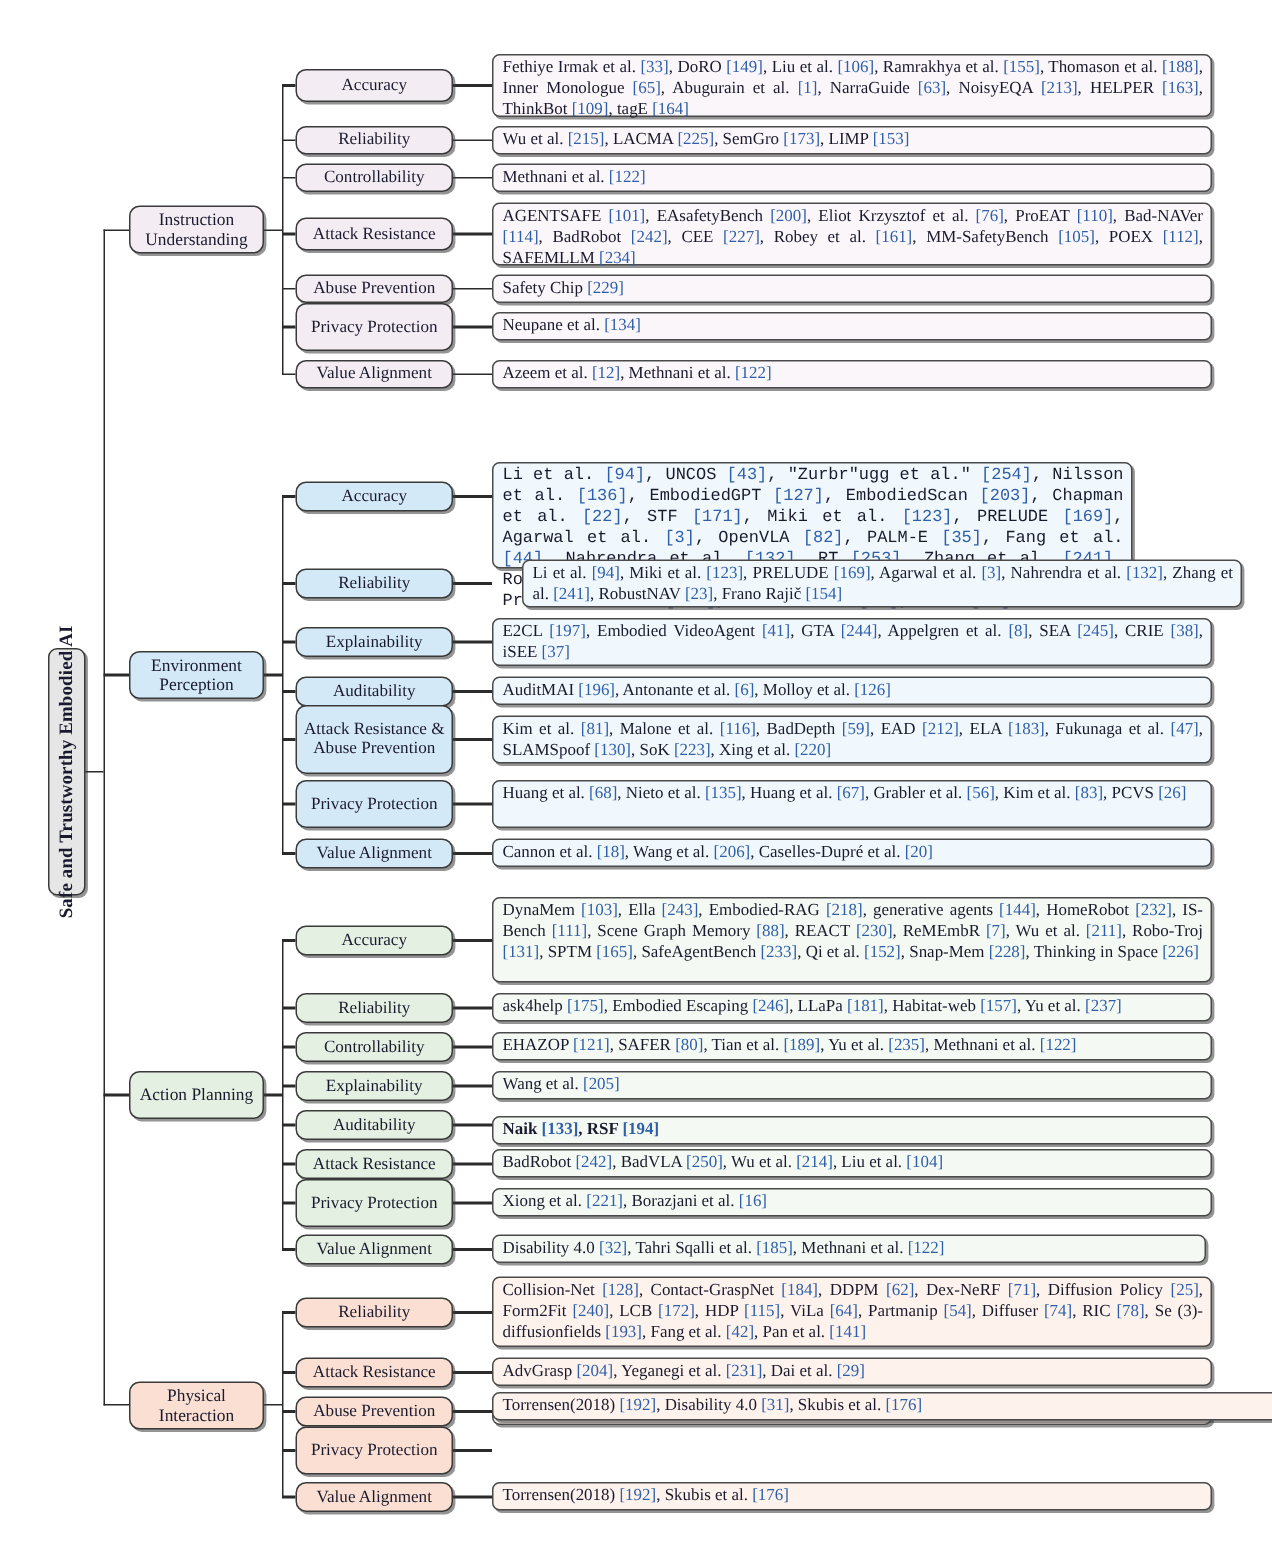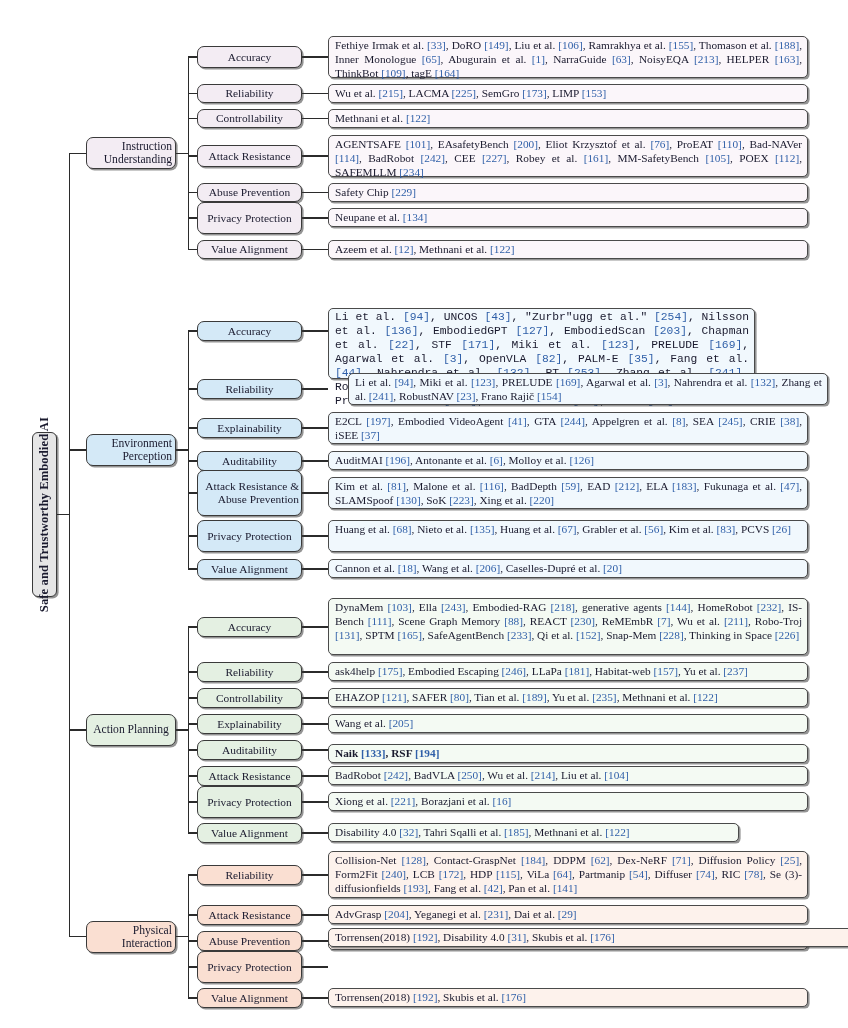--- a/index.html
+++ b/index.html
@@ -25,21 +25,21 @@
   .node {
     position: absolute;
     box-sizing: border-box;
     border: 1.1px solid #3a3a3a;
     border-radius: 7px;
     background: #ffffff;
     box-shadow: 1.6px 1.6px 0 0 rgba(60,60,60,0.55);
     display: flex;
     align-items: center;
     justify-content: center;
-    text-align: right;
+    text-align: center;
     line-height: 1.14;
     -webkit-font-smoothing: antialiased;
   }
 
   
   #root-node {
     left: 32px;
     top: 432px;
     width: 25px;
     height: 165px;
@@ -315,21 +315,21 @@
       </div>
       <div class="node l3 pal-ap" style="top: 766px; height: 20px;">
         <span class="lbl">Attack Resistance</span>
       </div>
       <div class="node leaf pal-ap-leaf" style="left: 328px; top: 792px; width: 480px; height: 19px;">
         <span class="lbl">Xiong et al. <span class="r">[221]</span>, Borazjani et al. <span class="r">[16]</span></span>
       </div>
       <div class="node l3 pal-ap" style="top: 786px; height: 32px;">
         <span class="lbl">Privacy Protection</span>
       </div>
-      <div class="node leaf pal-ap-leaf" style="left: 328px; top: 823px; width: 411px; height: 19px;">
+      <div class="node leaf pal-ap-leaf" style="left: 328px; top: 823px; width: 476px; height: 19px;">
         <span class="lbl">Disability 4.0 <span class="r">[32]</span>, Tahri Sqalli et al. <span class="r">[185]</span>, Methnani et al. <span class="r">[122]</span></span>
       </div>
       <div class="node l3 pal-ap" style="top: 823px; height: 20px;">
         <span class="lbl">Value Alignment</span>
       </div>
       <div class="node l2 pal-ap" style="top: 714px; height: 32px;">
         <span class="lbl">Action Planning</span>
       </div>
       <div class="node leaf pal-pi-leaf" style="left: 328px; top: 851px; width: 480px; height: 47px;">
         <span class="lbl">Collision-Net <span class="r">[128]</span>, Contact-GraspNet <span class="r">[184]</span>, DDPM <span class="r">[62]</span>, Dex-NeRF <span class="r">[71]</span>, Diffusion Policy <span class="r">[25]</span>, Form2Fit <span class="r">[240]</span>, LCB <span class="r">[172]</span>, HDP <span class="r">[115]</span>, ViLa <span class="r">[64]</span>, Partmanip <span class="r">[54]</span>, Diffuser <span class="r">[74]</span>, RIC <span class="r">[78]</span>, Se (3)-diffusionfields <span class="r">[193]</span>, Fang et al. <span class="r">[42]</span>, Pan et al. <span class="r">[141]</span></span>

